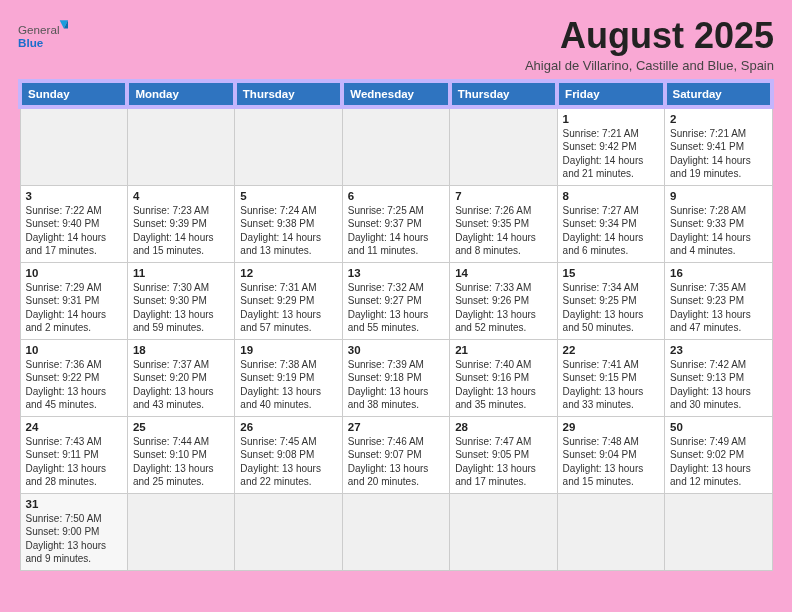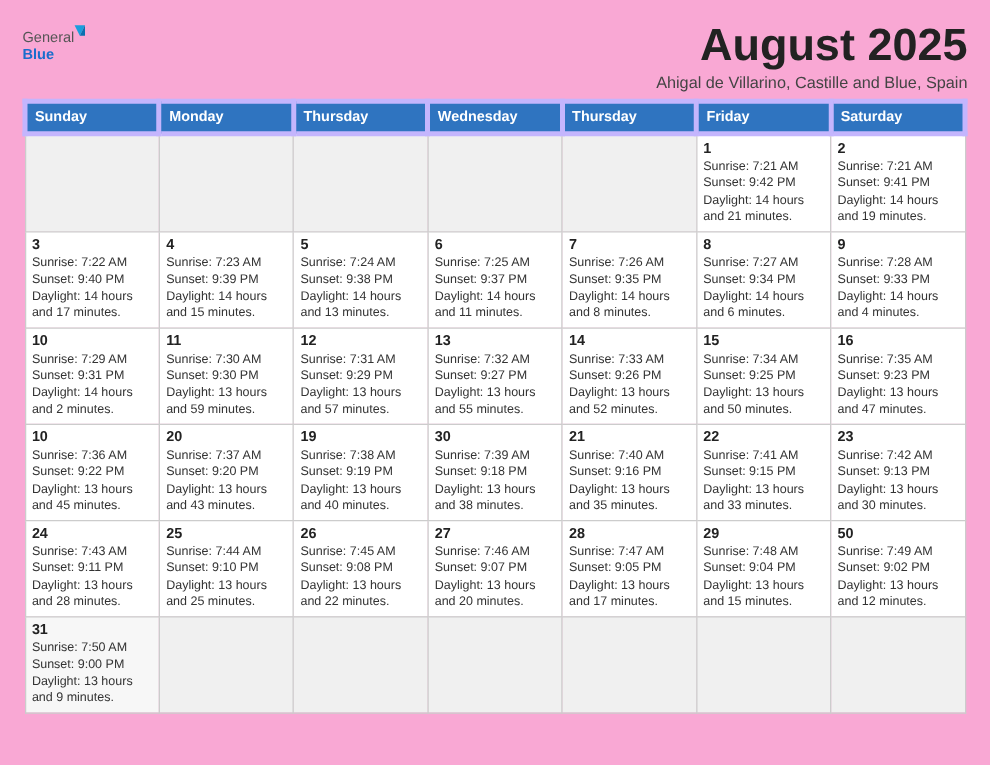--- a/index.html
+++ b/index.html
@@ -191,21 +191,21 @@
             <span class="day-number">16</span>
             <div class="day-info">Sunrise: 7:35 AM<br>Sunset: 9:23 PM<br>Daylight: 13 hours and 47 minutes.</div>
           </td>
         </tr>
         <tr>
           <td>
             <span class="day-number">10</span>
             <div class="day-info">Sunrise: 7:36 AM<br>Sunset: 9:22 PM<br>Daylight: 13 hours and 45 minutes.</div>
           </td>
           <td>
-            <span class="day-number">20</span>
+            <span class="day-number">18</span>
             <div class="day-info">Sunrise: 7:37 AM<br>Sunset: 9:20 PM<br>Daylight: 13 hours and 43 minutes.</div>
           </td>
           <td>
             <span class="day-number">19</span>
             <div class="day-info">Sunrise: 7:38 AM<br>Sunset: 9:19 PM<br>Daylight: 13 hours and 40 minutes.</div>
           </td>
           <td>
             <span class="day-number">30</span>
             <div class="day-info">Sunrise: 7:39 AM<br>Sunset: 9:18 PM<br>Daylight: 13 hours and 38 minutes.</div>
           </td>

